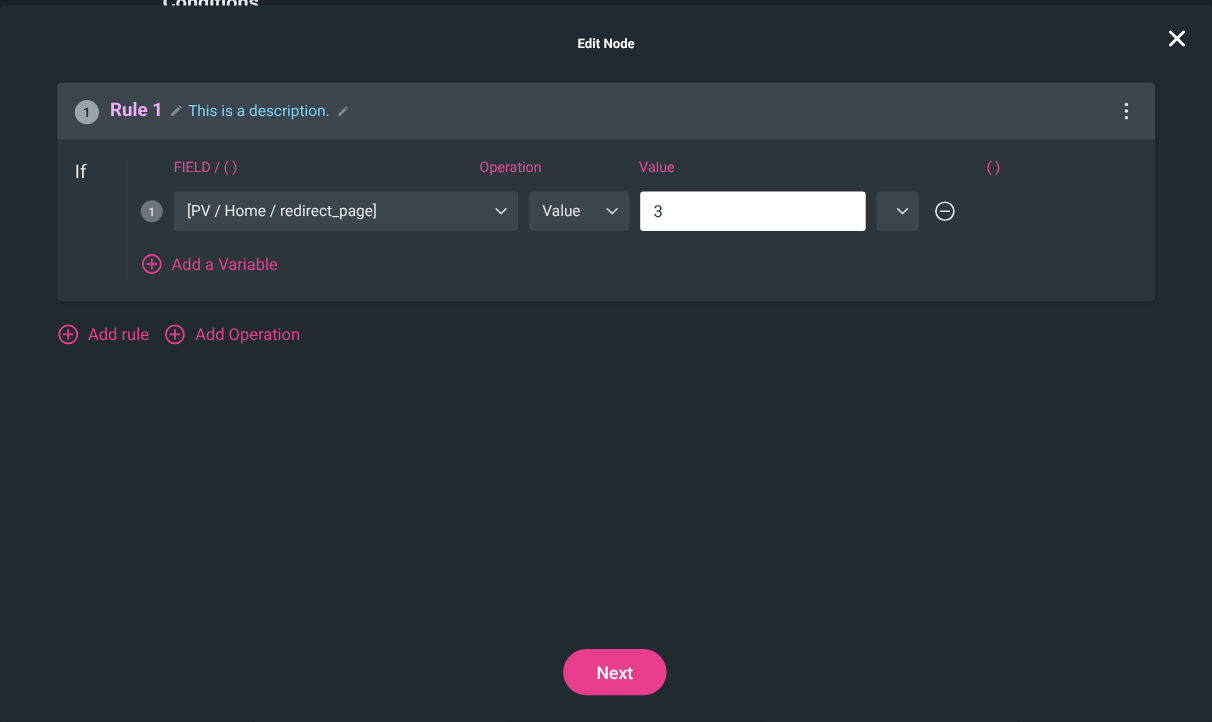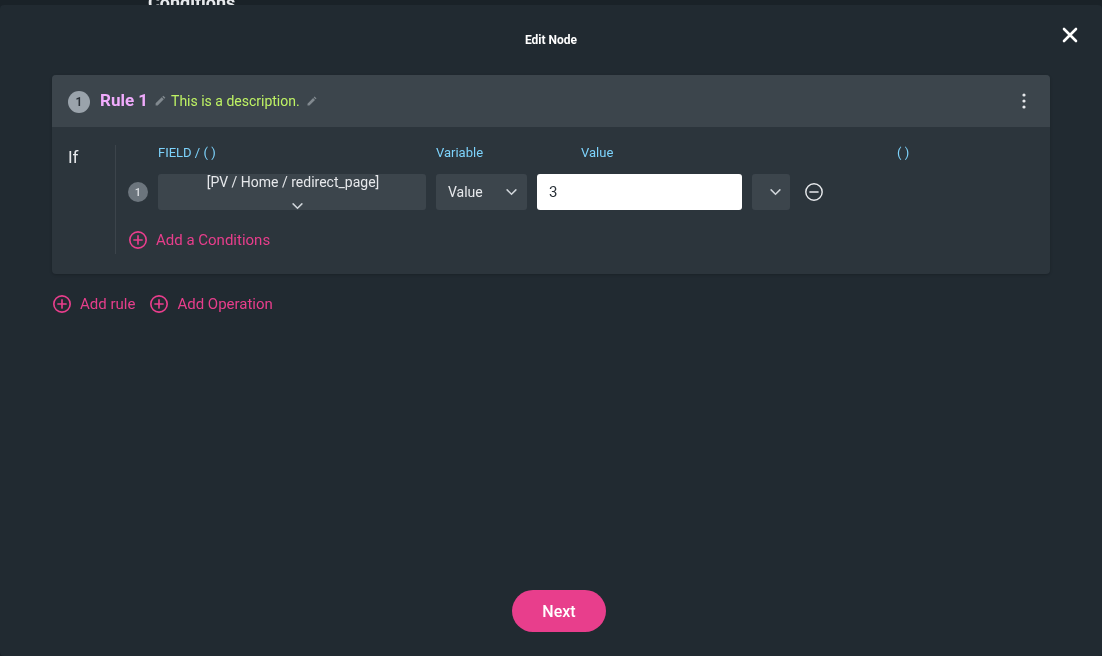--- a/index.html
+++ b/index.html
@@ -14,43 +14,43 @@
   .close-btn { position: absolute; right: 18px; top: 16px; width: 28px; height: 28px; display: flex; align-items: center; justify-content: center; cursor: pointer; }
 
   .content { padding: 0 52px; }
 
   .rule-card { background: #2c353c; border-radius: 4px; overflow: hidden; box-shadow: 0 1px 3px rgba(0,0,0,.2); }
 
   .rule-header { background: #3c454c; padding: 14px 18px 14px 16px; position: relative; display: flex; align-items: flex-start; }
   .badge { width: 22px; height: 22px; border-radius: 50%; background: #9aa3ab; color: #2a3138; font-size: 12px; font-weight: 600; display: flex; align-items: center; justify-content: center; flex-shrink: 0; margin-right: 10px; margin-top: 2px; }
   .rule-title { color: #f0abfc; font-weight: 700; font-size: 17px; display: inline-flex; align-items: center; gap: 6px; }
   .pencil { opacity: .5; display: inline-flex; }
-  .rule-desc { color: #bef264; font-size: 14px; margin-top: 4px; display: inline-flex; align-items: center; gap: 6px; }
+  .rule-desc { color: #7dd3fc; font-size: 14px; margin-top: 4px; display: inline-flex; align-items: center; gap: 6px; }
   .kebab { position: absolute; right: 14px; top: 14px; width: 24px; height: 24px; display: flex; align-items: center; justify-content: center; cursor: pointer; }
 
   .rule-body { padding: 18px 0 20px 0; }
 
   .row-wrap { display: flex; }
   .if-col { width: 64px; flex-shrink: 0; border-right: 1px solid rgba(255,255,255,.08); padding-left: 16px; }
   .if-label { color: #e6e8eb; font-weight: 400; font-size: 17px; padding-top: 2px; }
   .cond-col { flex: 1; padding-left: 12px; padding-right: 10px; }
 
-  .col-heads { display: flex; gap: 10px; font-size: 13px; color: #7dd3fc; padding-left: 30px; margin-bottom: 14px; }
+  .col-heads { display: flex; gap: 10px; font-size: 13px; color: #ec4899; padding-left: 30px; margin-bottom: 14px; }
   .col-heads .h1 { width: 268px; }
   .col-heads .h2 { width: 135px; }
   .col-heads .h3 { width: 91px; }
   .col-heads .h4 { width: 205px; }
   .col-heads .h5 { width: 38px; }
 
   .cond-row { display: flex; align-items: center; gap: 10px; }
   .row-badge { width: 20px; height: 20px; border-radius: 50%; background: #6c757d; color: #d5d9dd; font-size: 11px; font-weight: 600; display: flex; align-items: center; justify-content: center; flex-shrink: 0; }
 
   .select { height: 36px; background: #3c454c; border-radius: 3px; color: #e6e8eb; font-size: 14px; display: flex; align-items: center; justify-content: space-between; padding: 0 10px 0 12px; cursor: pointer; }
   .select .chev { margin-left: 8px; flex-shrink: 0; }
-  .sel-field { width: 268px; flex-direction: column; }
+  .sel-field { width: 313px; }
   .sel-op { width: 135px; }
   .sel-type { width: 91px; }
   .sel-group { width: 38px; justify-content: center; padding: 0; }
 
   .text-input { width: 205px; height: 36px; background: #ffffff; border: none; border-radius: 3px; color: #2a3138; font-size: 15px; padding: 0 12px; outline: none; }
 
   .remove-btn { width: 28px; height: 28px; display: flex; align-items: center; justify-content: center; cursor: pointer; }
 
   .add-cond { display: inline-flex; align-items: center; gap: 8px; color: #e83e8c; font-size: 15px; margin-top: 20px; margin-left: 0; cursor: pointer; padding-left: 0; }
   .plus-circ { width: 20px; height: 20px; display: flex; align-items: center; justify-content: center; }
@@ -112,21 +112,21 @@
 
       <div class="rule-body">
         <div class="row-wrap">
           <div class="if-col">
             <div class="if-label">If</div>
           </div>
           <div class="cond-col">
 
             <div class="col-heads">
               <div class="h1">FIELD / ( )</div>
-              <div class="h2">Variable</div>
+              <div class="h2">Operation</div>
               <div class="h3">Value</div>
               <div class="h4"></div>
               <div class="h5">( )</div>
             </div>
 
             <div class="cond-row">
               <div class="row-badge">1</div>
 
               <div class="select sel-field">
                 <span>[PV / Home / redirect_page]</span>
@@ -160,21 +160,21 @@
             </div>
 
             <div class="add-cond">
               <span class="plus-circ">
                 <svg width="20" height="20" viewBox="0 0 22 22">
                     <circle cx="11" cy="11" r="9" stroke="#e83e8c" stroke-width="1.8" fill="none"></circle>
                     <line x1="11" y1="6.5" x2="11" y2="15.5" stroke="#e83e8c" stroke-width="1.8" stroke-linecap="round"></line>
                     <line x1="6.5" y1="11" x2="15.5" y2="11" stroke="#e83e8c" stroke-width="1.8" stroke-linecap="round"></line>
                   </svg>
               </span>
-              <span>Add a Conditions</span>
+              <span>Add a Variable</span>
             </div>
 
           </div>
         </div>
       </div>
 
     </div>
 
     <div class="below-actions">
       <div class="link-btn">

